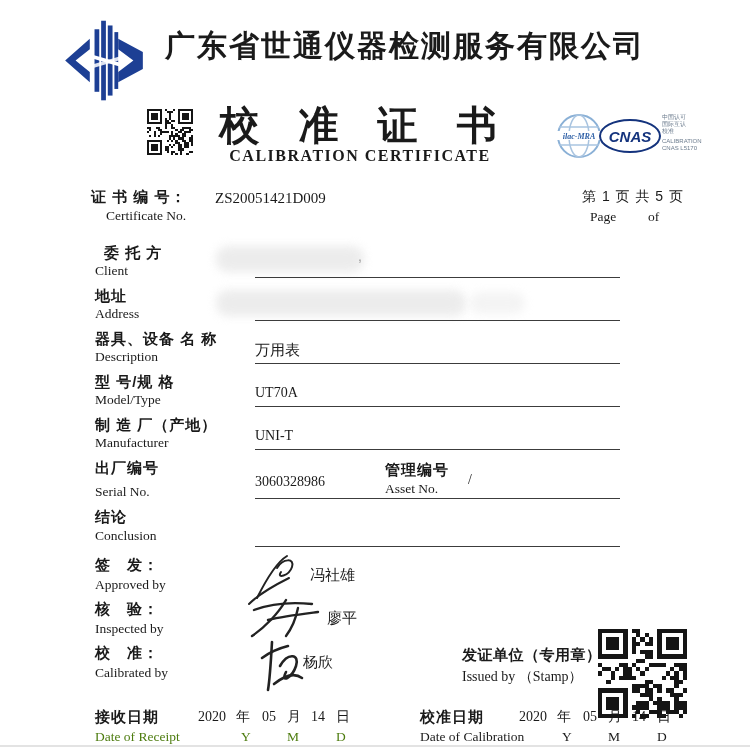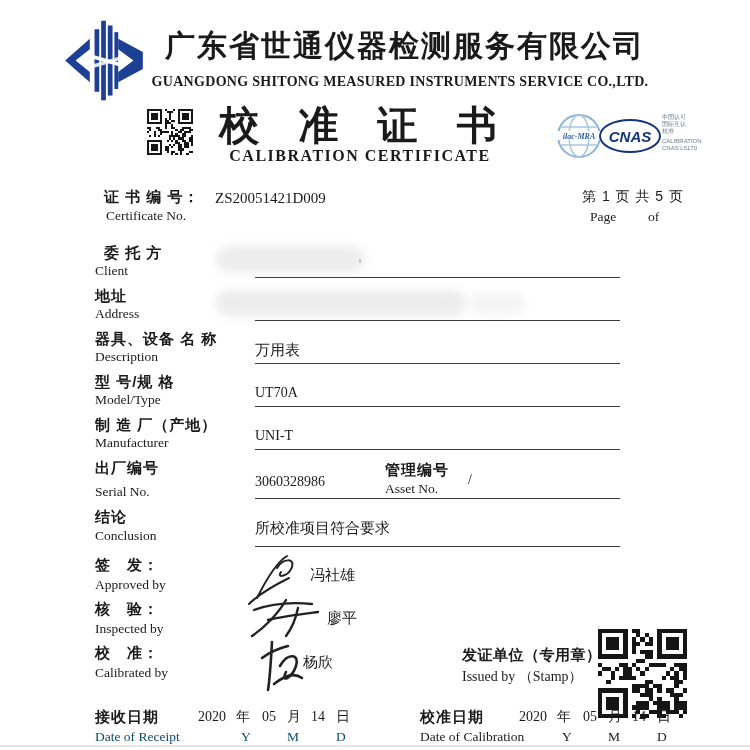--- a/index.html
+++ b/index.html
@@ -14,21 +14,21 @@
   .company-cn{font-size:30px;font-weight:bold;letter-spacing:2px;text-align:center;white-space:nowrap;}
   .company-en{font-family:"Liberation Serif",serif;font-size:14px;font-weight:bold;
               letter-spacing:0.3px;text-align:center;white-space:nowrap;}
   .title-cn{font-size:40px;font-weight:bold;letter-spacing:14px;text-align:center;white-space:nowrap;}
   .title-en{font-family:"Liberation Serif",serif;font-size:16px;font-weight:bold;
             letter-spacing:1.5px;text-align:center;white-space:nowrap;}
   .smear{position:absolute;background:#e9e9e9;border-radius:12px;filter:blur(5px);opacity:.85;}
   .sig-name{font-family:"Liberation Serif",serif;font-size:15px;white-space:nowrap;}
   .cnas-side{font-size:6px;line-height:7px;color:#6b7b8d;white-space:nowrap;}
   .qrbox{position:absolute;}
-  .faded{color:#0c4a6e;}
+  .faded{color:#4d7c0f;}
 </style>
 </head>
 <body>
 
 <div class="page">
 
   <div class="abs" style="left:60px;top:16px;width:88px;height:90px;">
     <svg width="88" height="90" viewBox="0 0 90 95">
       <g fill="#1d3f94">
         <path d="M30 24 L4 47 L30 70 L30 59 L15 47 L30 35 Z"></path>
@@ -36,21 +36,20 @@
         <rect x="35" y="14" width="5" height="66"></rect>
         <rect x="42" y="5" width="5" height="84"></rect>
         <rect x="49" y="10" width="5" height="74"></rect>
         <rect x="56" y="17" width="4" height="60"></rect>
       </g>
       <polygon points="30,40 64,50 64,54 30,44" fill="#ffffff"></polygon>
       <polygon points="30,52 64,42 64,46 30,56" fill="#ffffff" opacity="0.85"></polygon>
     </svg>
   </div>
   <div class="abs company-cn" style="left:155px;top:26px;width:500px;">广东省世通仪器检测服务有限公司</div>
-  <div class="abs company-en" style="left:95px;top:74px;width:610px;">GUANGDONG SHITONG MEASURED INSTRUMENTS SERVICE CO.,LTD.</div>
 
   <div class="qrbox" style="left:147px;top:109px;width:46px;height:46px;"><svg width="100%" height="100%" viewBox="0 0 21 21" shape-rendering="crispEdges">
         <rect width="21" height="21" fill="#fff"></rect>
         <rect x="8" y="0" width="1" height="1" fill="#151515"></rect>
         <rect x="12" y="0" width="1" height="1" fill="#151515"></rect>
         <rect x="9" y="1" width="1" height="1" fill="#151515"></rect>
         <rect x="10" y="1" width="1" height="1" fill="#151515"></rect>
         <rect x="11" y="1" width="1" height="1" fill="#151515"></rect>
         <rect x="10" y="2" width="1" height="1" fill="#151515"></rect>
         <rect x="10" y="3" width="1" height="1" fill="#151515"></rect>
@@ -191,21 +190,21 @@
     </svg>
   </div>
   <div class="abs cnas-side" style="left:662px;top:114px;">
     <div>中国认可</div>
     <div>国际互认</div>
     <div>校准</div>
     <div style="margin-top:3px;">CALIBRATION</div>
     <div>CNAS L5170</div>
   </div>
 
-  <div class="abs lab-cn" style="left:104px;top:188px;text-align:center;">证 书 编 号：</div>
+  <div class="abs lab-cn" style="left:91px;top:188px;text-align:center;">证 书 编 号：</div>
   <div class="abs lab-en" style="left:106px;top:208px;font-family:Liberation Serif, serif;">Certificate No.</div>
   <div class="abs val" style="left:215px;top:190px;font-size:15px;">ZS20051421D009</div>
   <div class="abs" style="left:582px;top:188px;font-size:14px;letter-spacing:1px;white-space:nowrap;">第 1 页 共 5 页</div>
   <div class="abs lab-en" style="left:590px;top:209px;">Page</div>
   <div class="abs lab-en" style="left:648px;top:209px;">of</div>
 
   <div class="abs lab-cn" style="left:104px;top:244px;">委 托 方</div>
   <div class="abs lab-en" style="left:95px;top:263px;">Client</div>
   <div class="smear" style="left:216px;top:246px;width:148px;height:26px;"></div>
   <div class="abs" style="left:358px;top:248px;color:#9a9a9a;font-size:14px;">,</div>
@@ -235,21 +234,20 @@
   <div class="abs lab-cn" style="left:95px;top:459px;">出厂编号</div>
   <div class="abs lab-en" style="left:95px;top:484px;">Serial No.</div>
   <div class="abs val" style="left:255px;top:474px;">3060328986</div>
   <div class="abs lab-cn" style="left:385px;top:461px;">管理编号</div>
   <div class="abs lab-en" style="left:385px;top:481px;">Asset No.</div>
   <div class="abs val" style="left:468px;top:472px;">/</div>
   <div class="uline" style="left:255px;top:498px;width:365px;"></div>
 
   <div class="abs lab-cn" style="left:95px;top:508px;">结论</div>
   <div class="abs lab-en" style="left:95px;top:528px;">Conclusion</div>
-  <div class="abs val-cjk" style="left:255px;top:519px;">所校准项目符合要求</div>
   <div class="uline" style="left:255px;top:546px;width:365px;"></div>
 
   <div class="abs lab-cn" style="left:95px;top:556px;">签　发：</div>
   <div class="abs lab-en" style="left:95px;top:577px;">Approved by</div>
   <div class="abs" style="left:243px;top:548px;">
     <svg width="72" height="58" viewBox="0 0 72 58">
       <g fill="none" stroke="#222" stroke-width="2" stroke-linecap="round">
         <path d="M14 50 C24 30 34 14 44 8"></path>
         <path d="M34 20 c6 -10 18 -10 15 -1 c-3 9 -16 12 -11 5"></path>
         <path d="M6 56 C16 46 30 38 46 30"></path>

